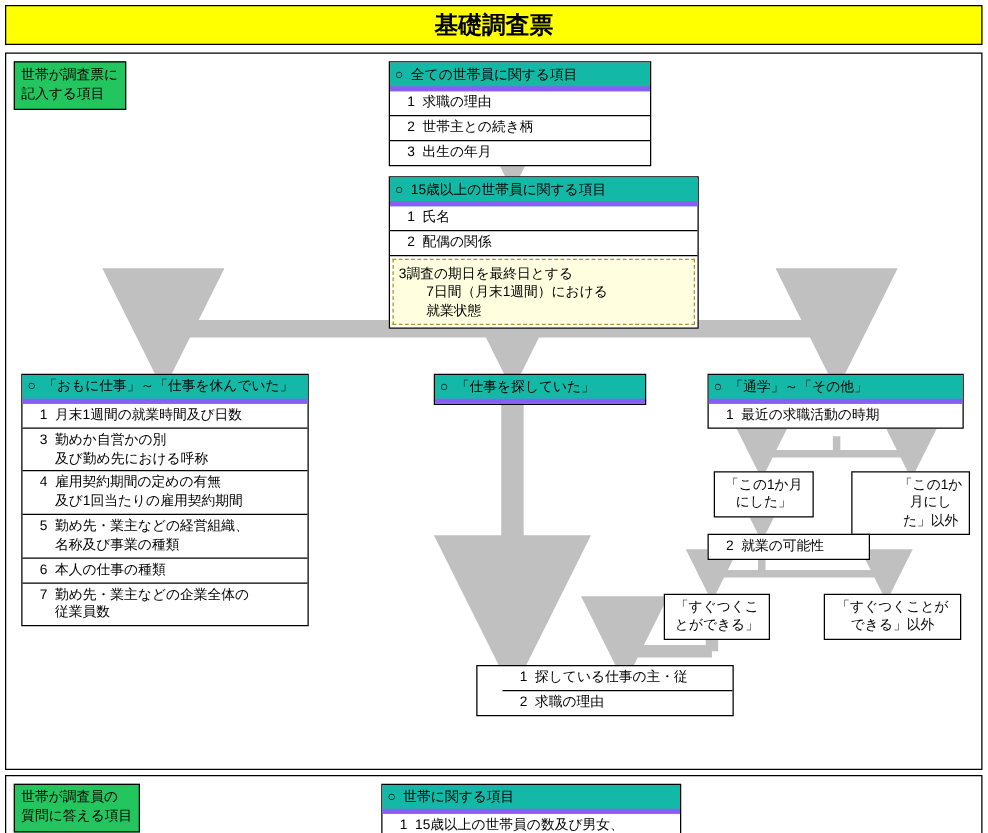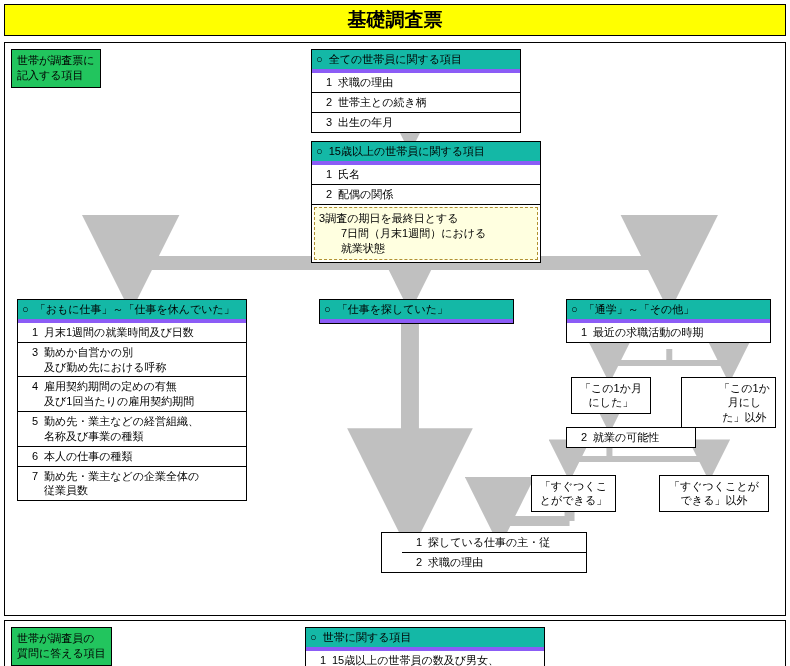--- a/index.html
+++ b/index.html
@@ -127,42 +127,42 @@
       </g>
     </svg>
 
     <div class="box abs" style="left:300px; top:0; width:210px;">
       <div class="box-header"><span class="circ">○</span><span>全ての世帯員に関する項目</span></div>
       <div class="box-row"><span class="num">1</span><span>求職の理由</span></div>
       <div class="box-row"><span class="num">2</span><span>世帯主との続き柄</span></div>
       <div class="box-row"><span class="num">3</span><span>出生の年月</span></div>
     </div>
 
-    <div class="box abs" style="left:300px; top:92px; width:230px;">
+    <div class="box abs" style="left:300px; top:92px; width:248px;">
       <div class="box-header"><span class="circ">○</span><span>15歳以上の世帯員に関する項目</span></div>
       <div class="box-row"><span class="num">1</span><span>氏名</span></div>
       <div class="box-row"><span class="num">2</span><span>配偶の関係</span></div>
       <div class="dashed">
         <span class="num">3</span><span>調査の期日を最終日とする</span><br>
         <span class="indent">7日間（月末1週間）における</span>
         <span class="indent">就業状態</span>
       </div>
     </div>
 
     <div class="box abs" style="left:6px; top:250px; width:230px;">
       <div class="box-header" style="line-height:1.35;"><span class="circ">○</span><span>「おもに仕事」～「仕事を休んでいた」</span></div>
       <div class="box-row"><span class="num">1</span><span>月末1週間の就業時間及び日数</span></div>
       <div class="box-row"><span class="num">3</span><span>勤めか自営かの別</span><span class="indent">及び勤め先における呼称</span></div>
       <div class="box-row"><span class="num">4</span><span>雇用契約期間の定めの有無</span><span class="indent">及び1回当たりの雇用契約期間</span></div>
       <div class="box-row"><span class="num">5</span><span>勤め先・業主などの経営組織、</span><span class="indent">名称及び事業の種類</span></div>
       <div class="box-row"><span class="num">6</span><span>本人の仕事の種類</span></div>
       <div class="box-row"><span class="num">7</span><span>勤め先・業主などの企業全体の</span><span class="indent">従業員数</span></div>
     </div>
 
-    <div class="box abs" style="left:308px; top:250px; width:195px;">
+    <div class="box abs" style="left:336px; top:250px; width:170px;">
       <div class="box-header"><span class="circ">○</span><span>「仕事を探していた」</span></div>
     </div>
 
     <div class="box abs" style="left:555px; top:250px; width:205px;">
       <div class="box-header"><span class="circ">○</span><span>「通学」～「その他」</span></div>
       <div class="box-row"><span class="num">1</span><span>最近の求職活動の時期</span></div>
     </div>
 
     <div class="small-box abs" style="left:560px; top:328px; width:80px;">「この1か月にした」</div>
     <div class="small-box abs" style="left:670px; top:328px; width:95px;padding-left:36px;">「この1か月にした」以外</div>

